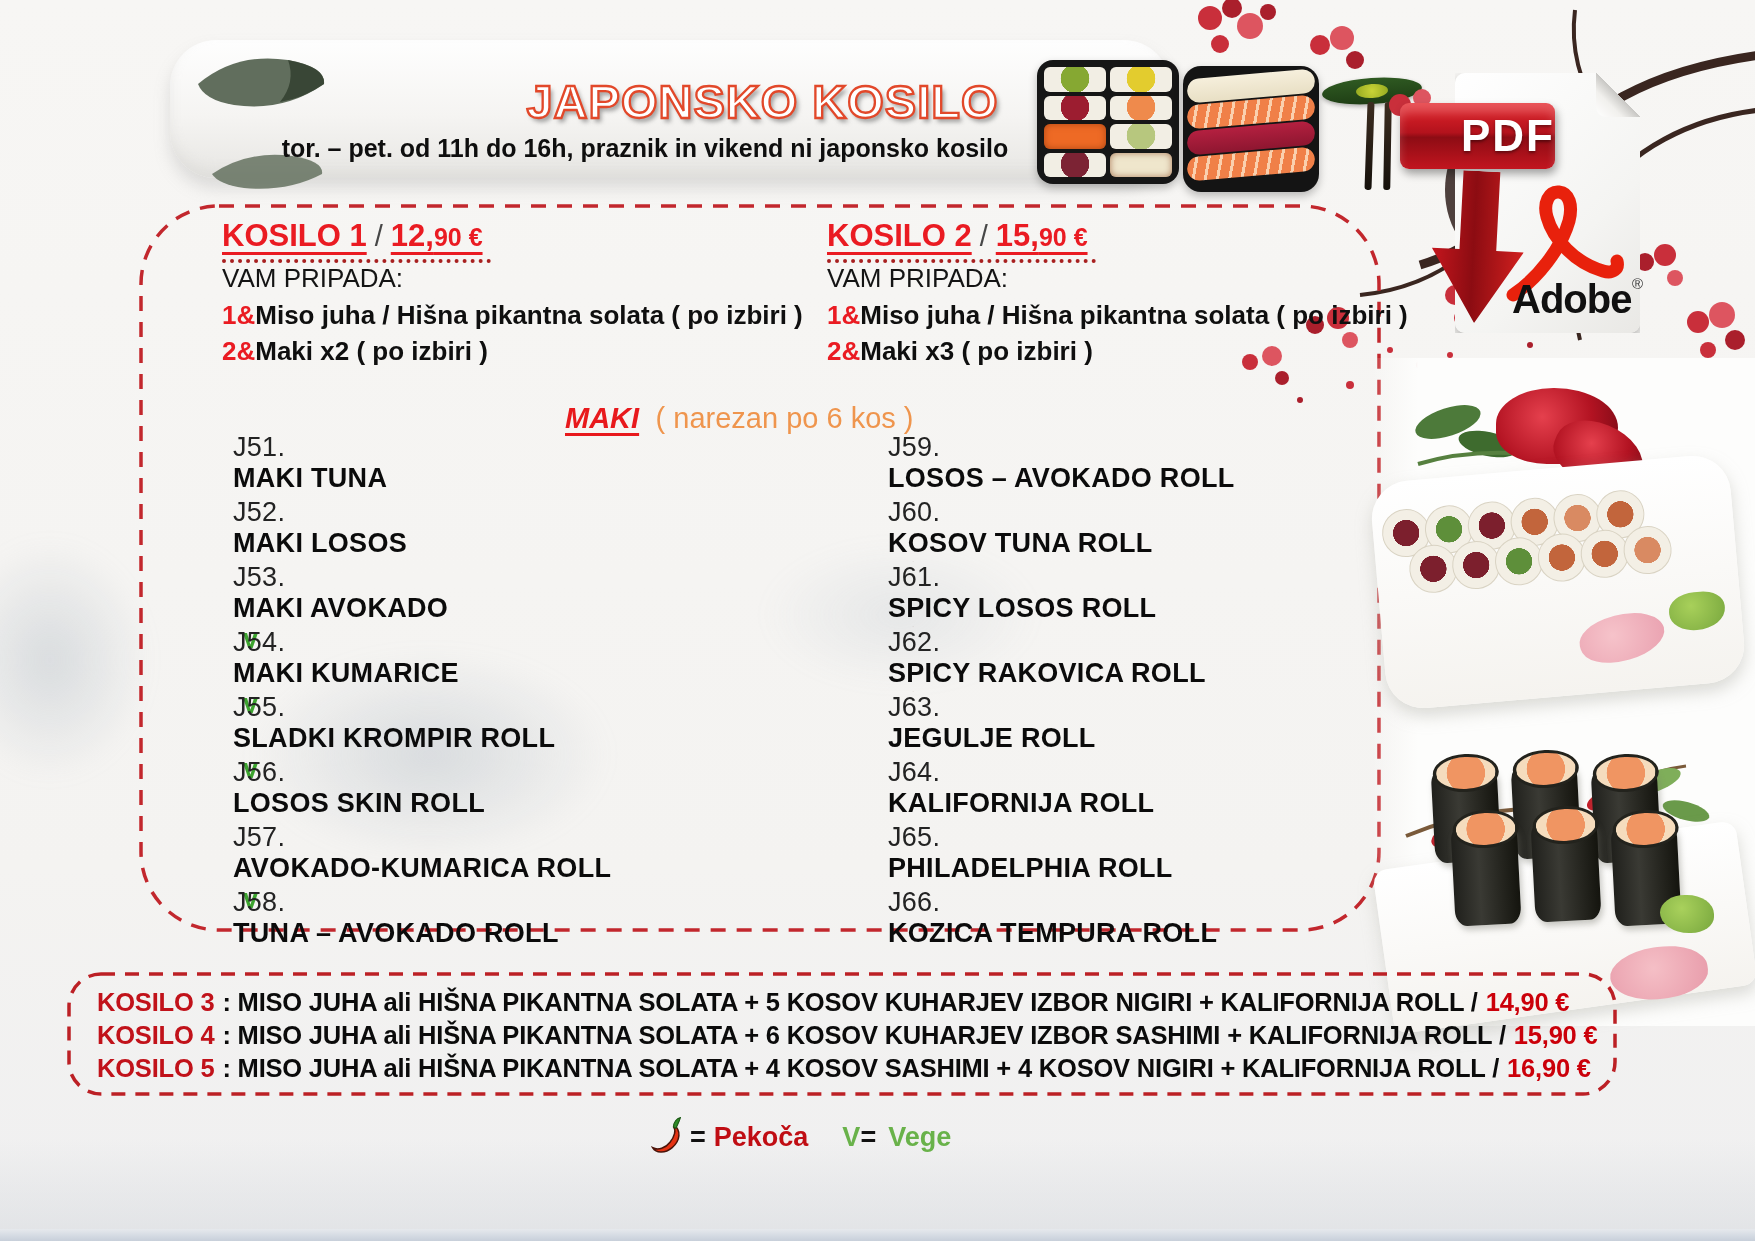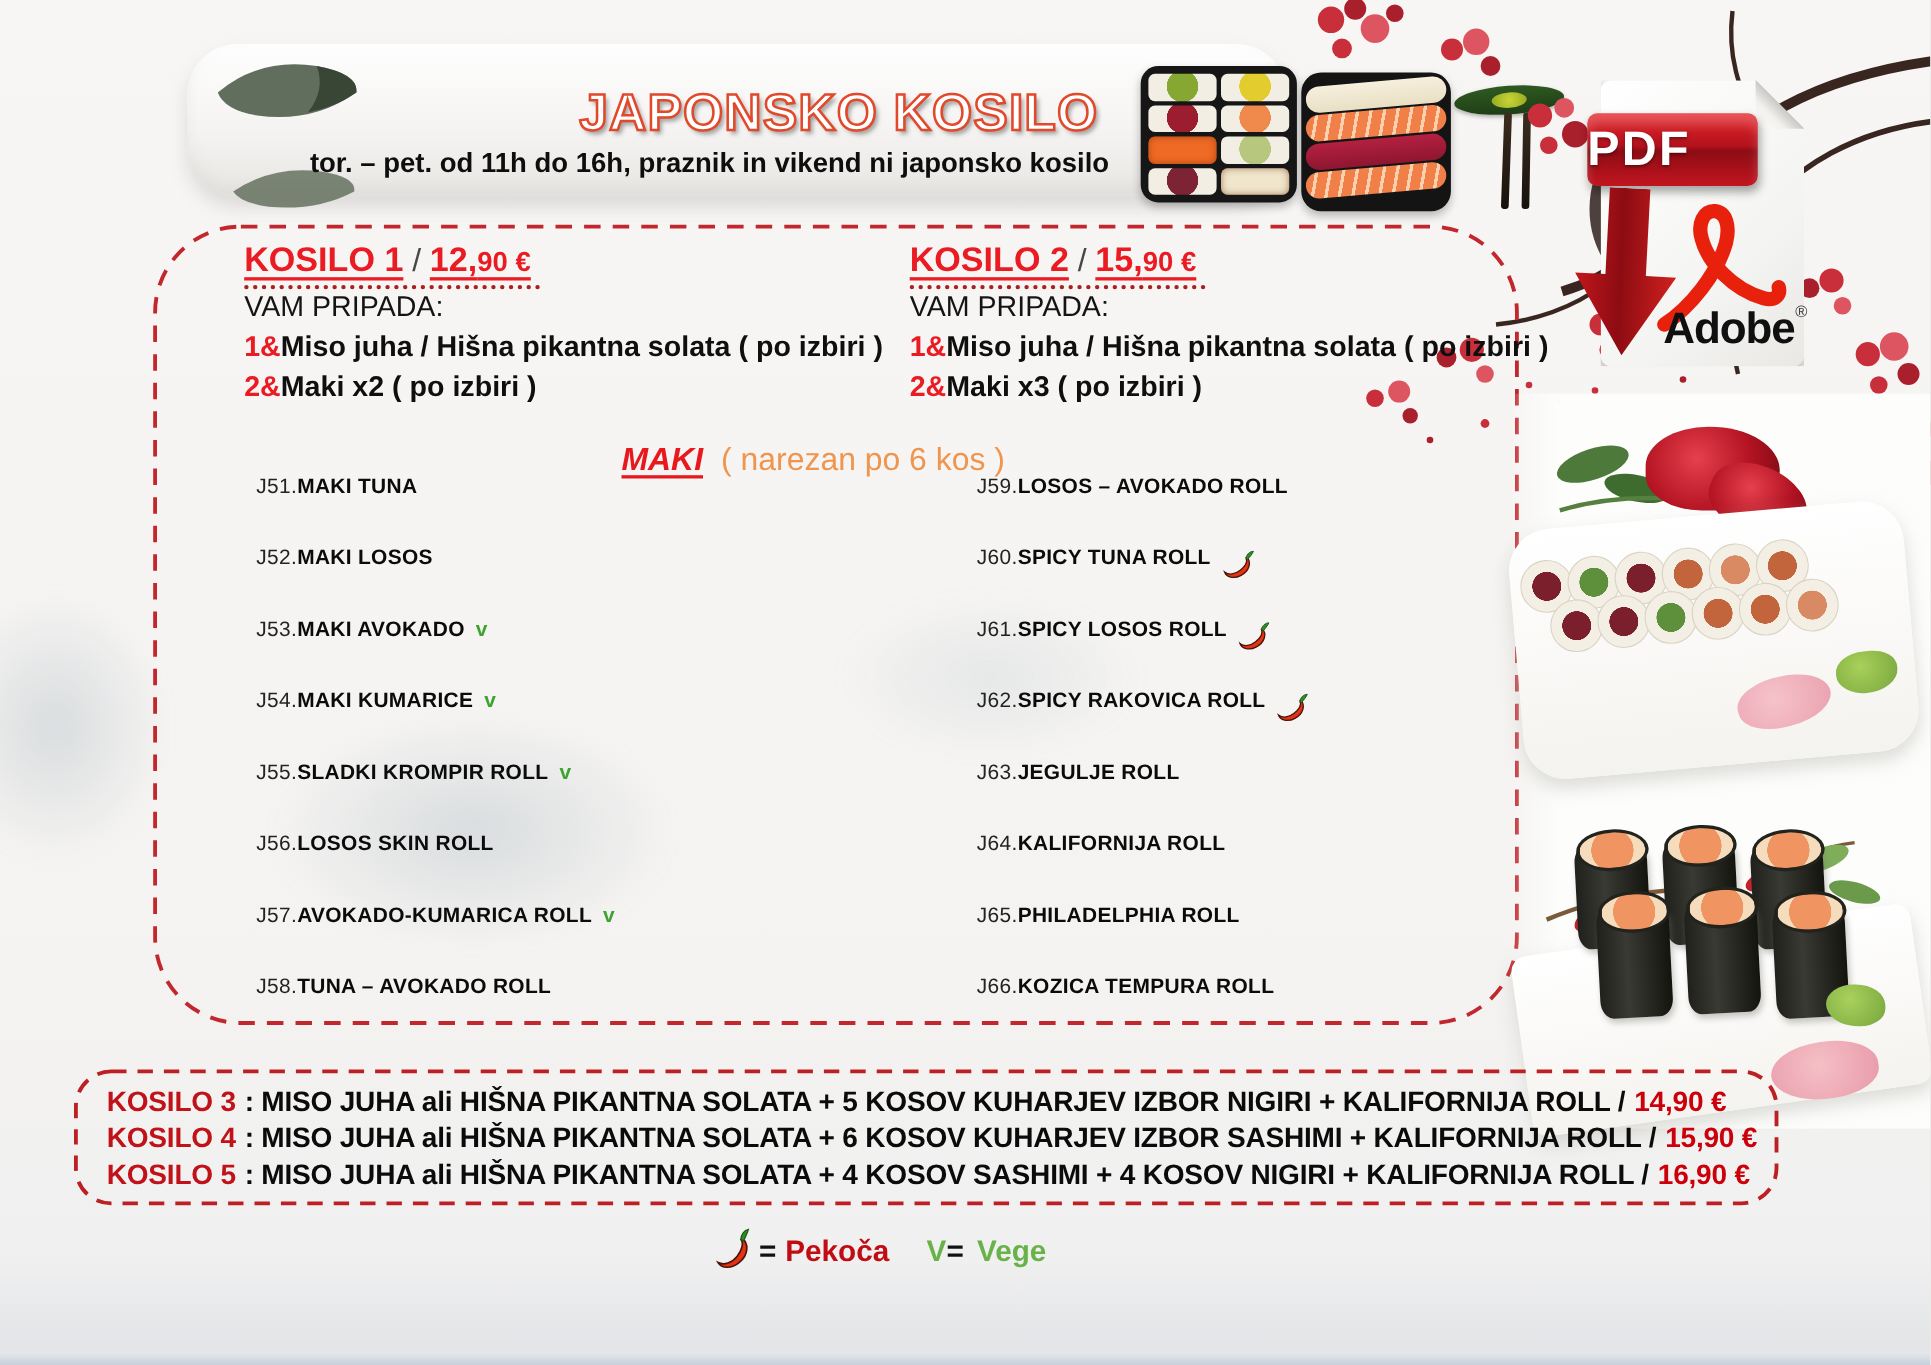--- a/index.html
+++ b/index.html
@@ -52,21 +52,21 @@
   .pdf-page{position:absolute;left:55px;top:18px;width:185px;height:260px;border-radius:10px;
         background:linear-gradient(135deg,#ffffff 0%,#f4f4f2 65%,#e9e8e5 100%);
         box-shadow:0 5px 12px rgba(0,0,0,.28);
         clip-path:polygon(0 0,calc(100% - 44px) 0,100% 44px,100% 100%,0 100%);}
   .pdf-fold{position:absolute;left:196px;top:18px;width:44px;height:44px;
         background:linear-gradient(225deg,rgba(0,0,0,0) 0 49%,#c9c8c5 50%,#f1f0ed 70%,#ffffff 100%);
         border-radius:0 0 0 10px;}
   .pdf-banner{position:absolute;left:0;top:48px;width:155px;height:66px;border-radius:9px;
         background:linear-gradient(180deg,#e4252b 0%,#b3121c 45%,#8d0c14 52%,#c2151f 100%);
         box-shadow:2px 5px 9px rgba(0,0,0,.35), inset 0 10px 10px rgba(255,255,255,.22);
-        display:flex;align-items:center;justify-content:flex-start;margin-left:43px;}
+        display:flex;align-items:center;justify-content:flex-end;}
   .pdf-banner span{color:#fff;font-size:44px;font-weight:bold;letter-spacing:2px;
         text-shadow:0 2px 3px rgba(0,0,0,.4);}
   .pdf-arrow{position:absolute;left:32px;top:116px;width:92px;height:152px;transform:rotate(3deg);
         background:linear-gradient(90deg,#c4161d,#8c0c12 45%,#d2201f);
         clip-path:polygon(30% 0,70% 0,70% 52%,100% 52%,50% 100%,0 52%,30% 52%);
         filter:drop-shadow(3px 4px 4px rgba(0,0,0,.3));}
   .adobe-word{position:absolute;left:112px;top:222px;font-size:40px;font-weight:bold;
         color:#101010;letter-spacing:-1px;}
   .adobe-reg{position:absolute;left:232px;top:220px;font-size:15px;color:#3a3a3a;}
   
@@ -83,21 +83,21 @@
   .numline .num{color:#ea1b22;}
   
   .maki-header{position:absolute;left:565px;top:402px;white-space:nowrap;}
   .maki-t{font-size:29px;font-weight:bold;font-style:italic;color:#e8191c;
         text-decoration:underline;text-decoration-thickness:2.5px;text-underline-offset:5px;}
   .maki-n{font-size:29px;color:#ef954d;margin-left:12px;}
   
   .col{position:absolute;top:432px;}
   .col-left{left:233px;width:620px;}
   .col-right{left:888px;width:500px;}
-  .menu-item{height:65px;font-size:19px;letter-spacing:.3px;white-space:nowrap;display:flex;align-items:flex-start;}
+  .menu-item{height:65px;font-size:27px;letter-spacing:.3px;white-space:nowrap;display:flex;align-items:flex-start;flex-direction:column;}
   .menu-item .code{font-weight:normal;color:#232323;}
   .menu-item .iname{font-weight:bold;color:#0b0b0b;}
   .menu-item .vege{color:#3da32f;font-weight:bold;margin-left:10px;}
   .menu-item svg{margin-left:10px;margin-top:2px;}
   
   .combo-rows{position:absolute;left:97px;top:986px;width:1510px;}
   .combo-row{font-size:25.5px;font-weight:bold;line-height:33px;white-space:nowrap;letter-spacing:-.2px;}
   .combo-row .clabel{color:#c1121a;}
   .combo-row .cbody{color:#0b0b0b;margin-left:8px;}
   .combo-row .cprice{color:#cb000a;margin-left:8px;}
@@ -303,21 +303,21 @@
         <span class="iname">TUNA – AVOKADO ROLL</span>
       </div>
     </div>
   <div class="col col-right" id="col-right">
       <div class="menu-item">
         <span class="code">J59.</span>
         <span class="iname">LOSOS – AVOKADO ROLL</span>
       </div>
       <div class="menu-item">
         <span class="code">J60.</span>
-        <span class="iname">SPICY TUNA ROLL</span>
+        <span class="iname">KOSOV TUNA ROLL</span>
         <svg width="30" height="30" viewBox="0 0 40 40">
           <path d="M30 10 C36 16 33 27 23 32 C14 37 5 34 3 28 C8 32 16 31 22 26 C28 21 31 15 29 11 Z" fill="#e53212" stroke="#4a140a" stroke-width="1.6"></path>
           <path d="M29 11 C30 6 34 3 38 3 C36 7 34 9 31 13 Z" fill="#2f8b27" stroke="#1c5a16" stroke-width="1.2"></path>
         </svg>
       </div>
       <div class="menu-item">
         <span class="code">J61.</span>
         <span class="iname">SPICY LOSOS ROLL</span>
         <svg width="30" height="30" viewBox="0 0 40 40">
           <path d="M30 10 C36 16 33 27 23 32 C14 37 5 34 3 28 C8 32 16 31 22 26 C28 21 31 15 29 11 Z" fill="#e53212" stroke="#4a140a" stroke-width="1.6"></path>

